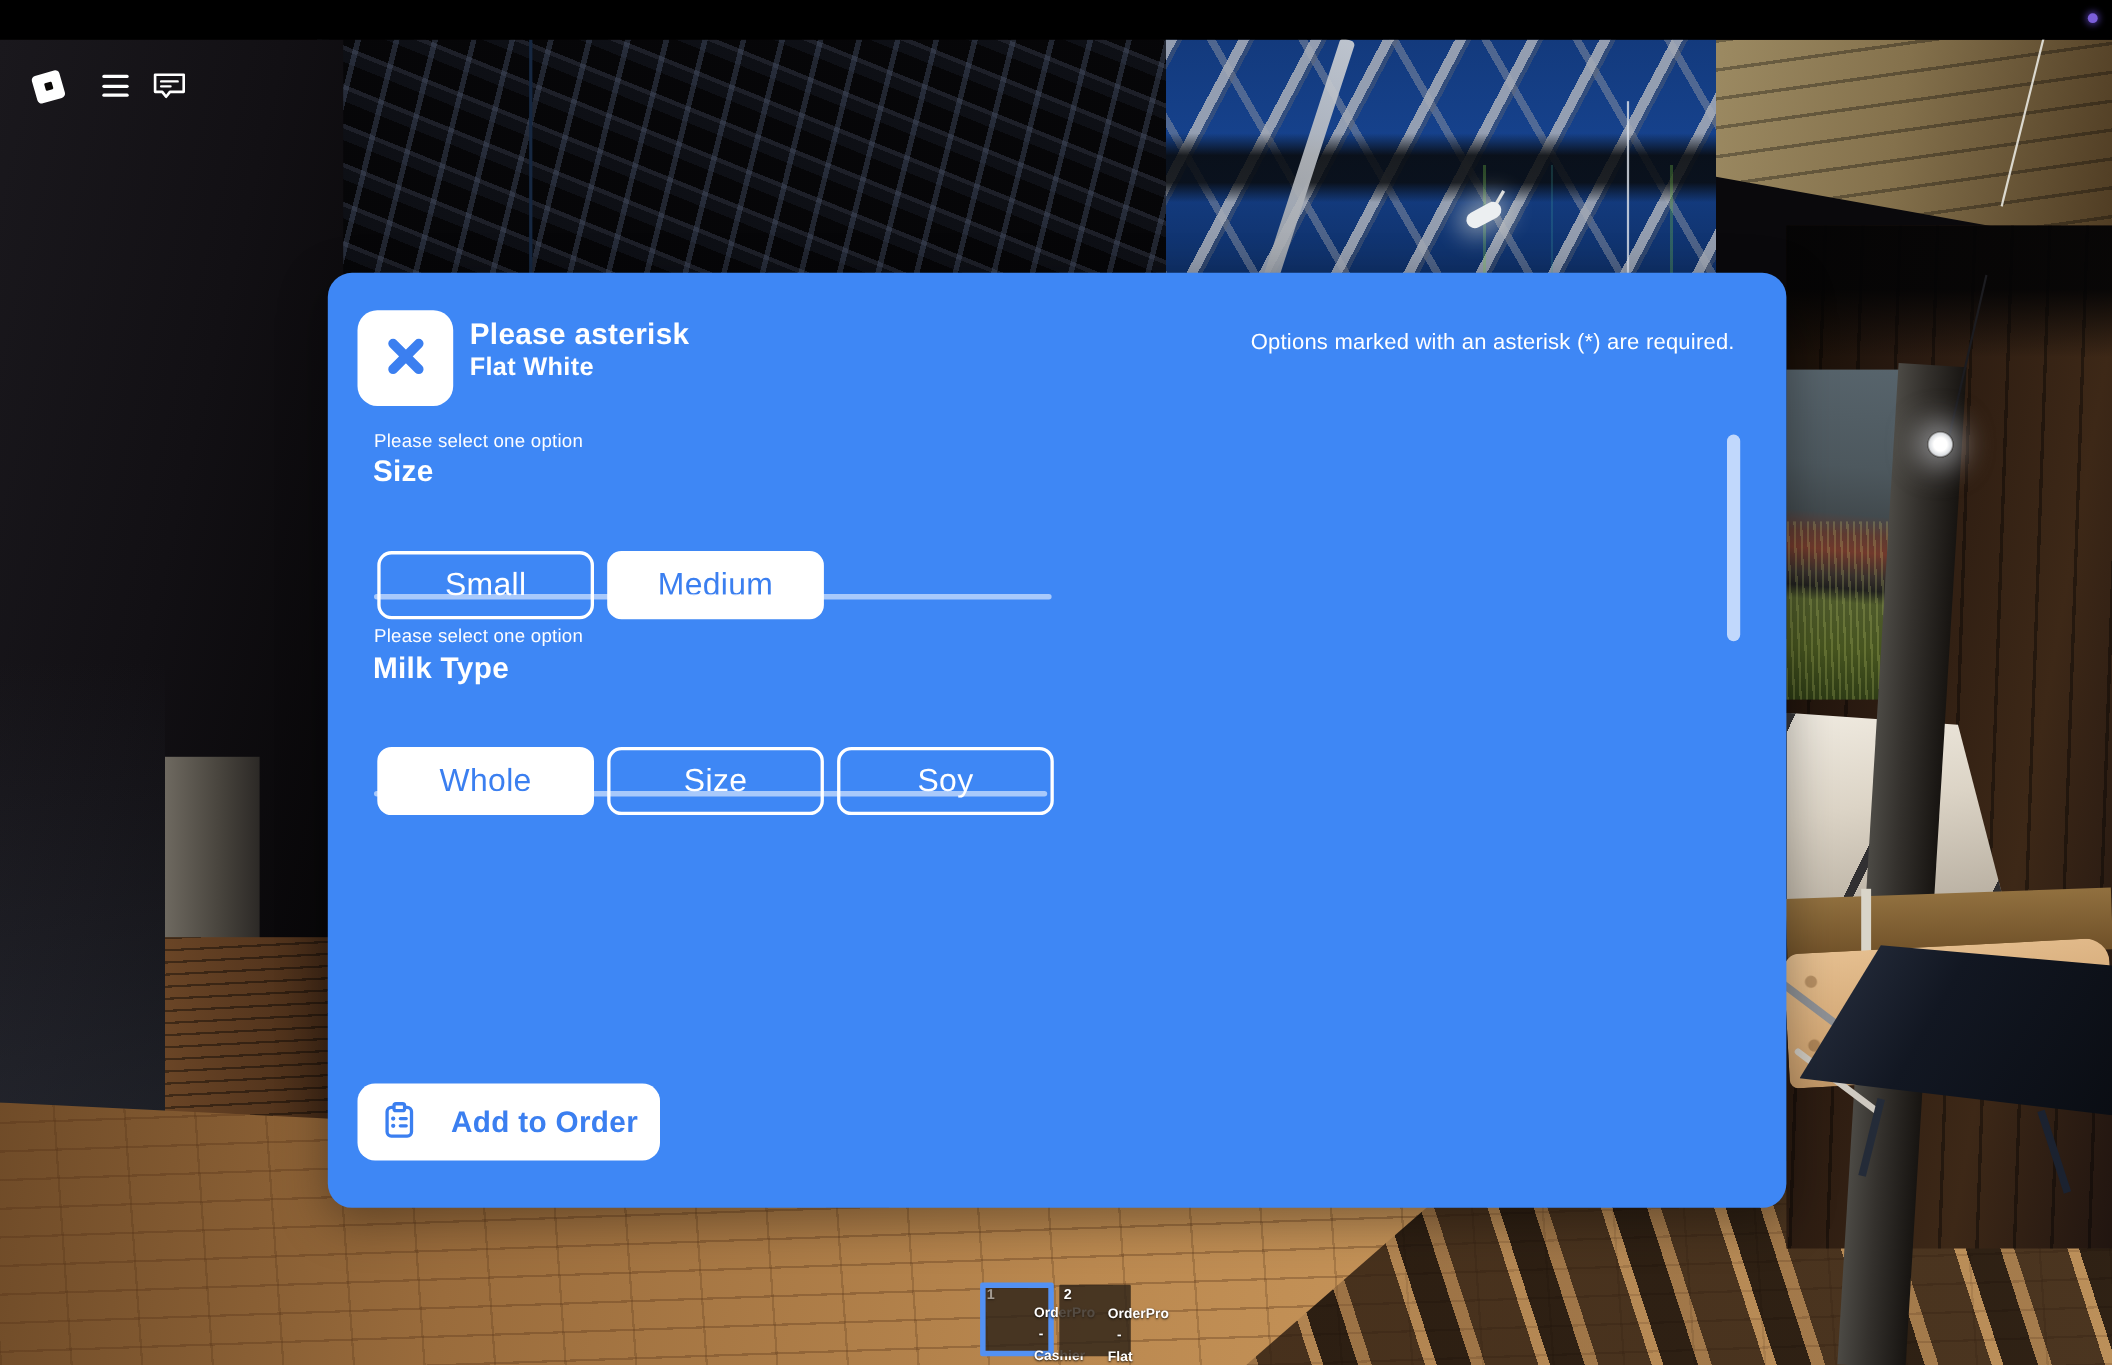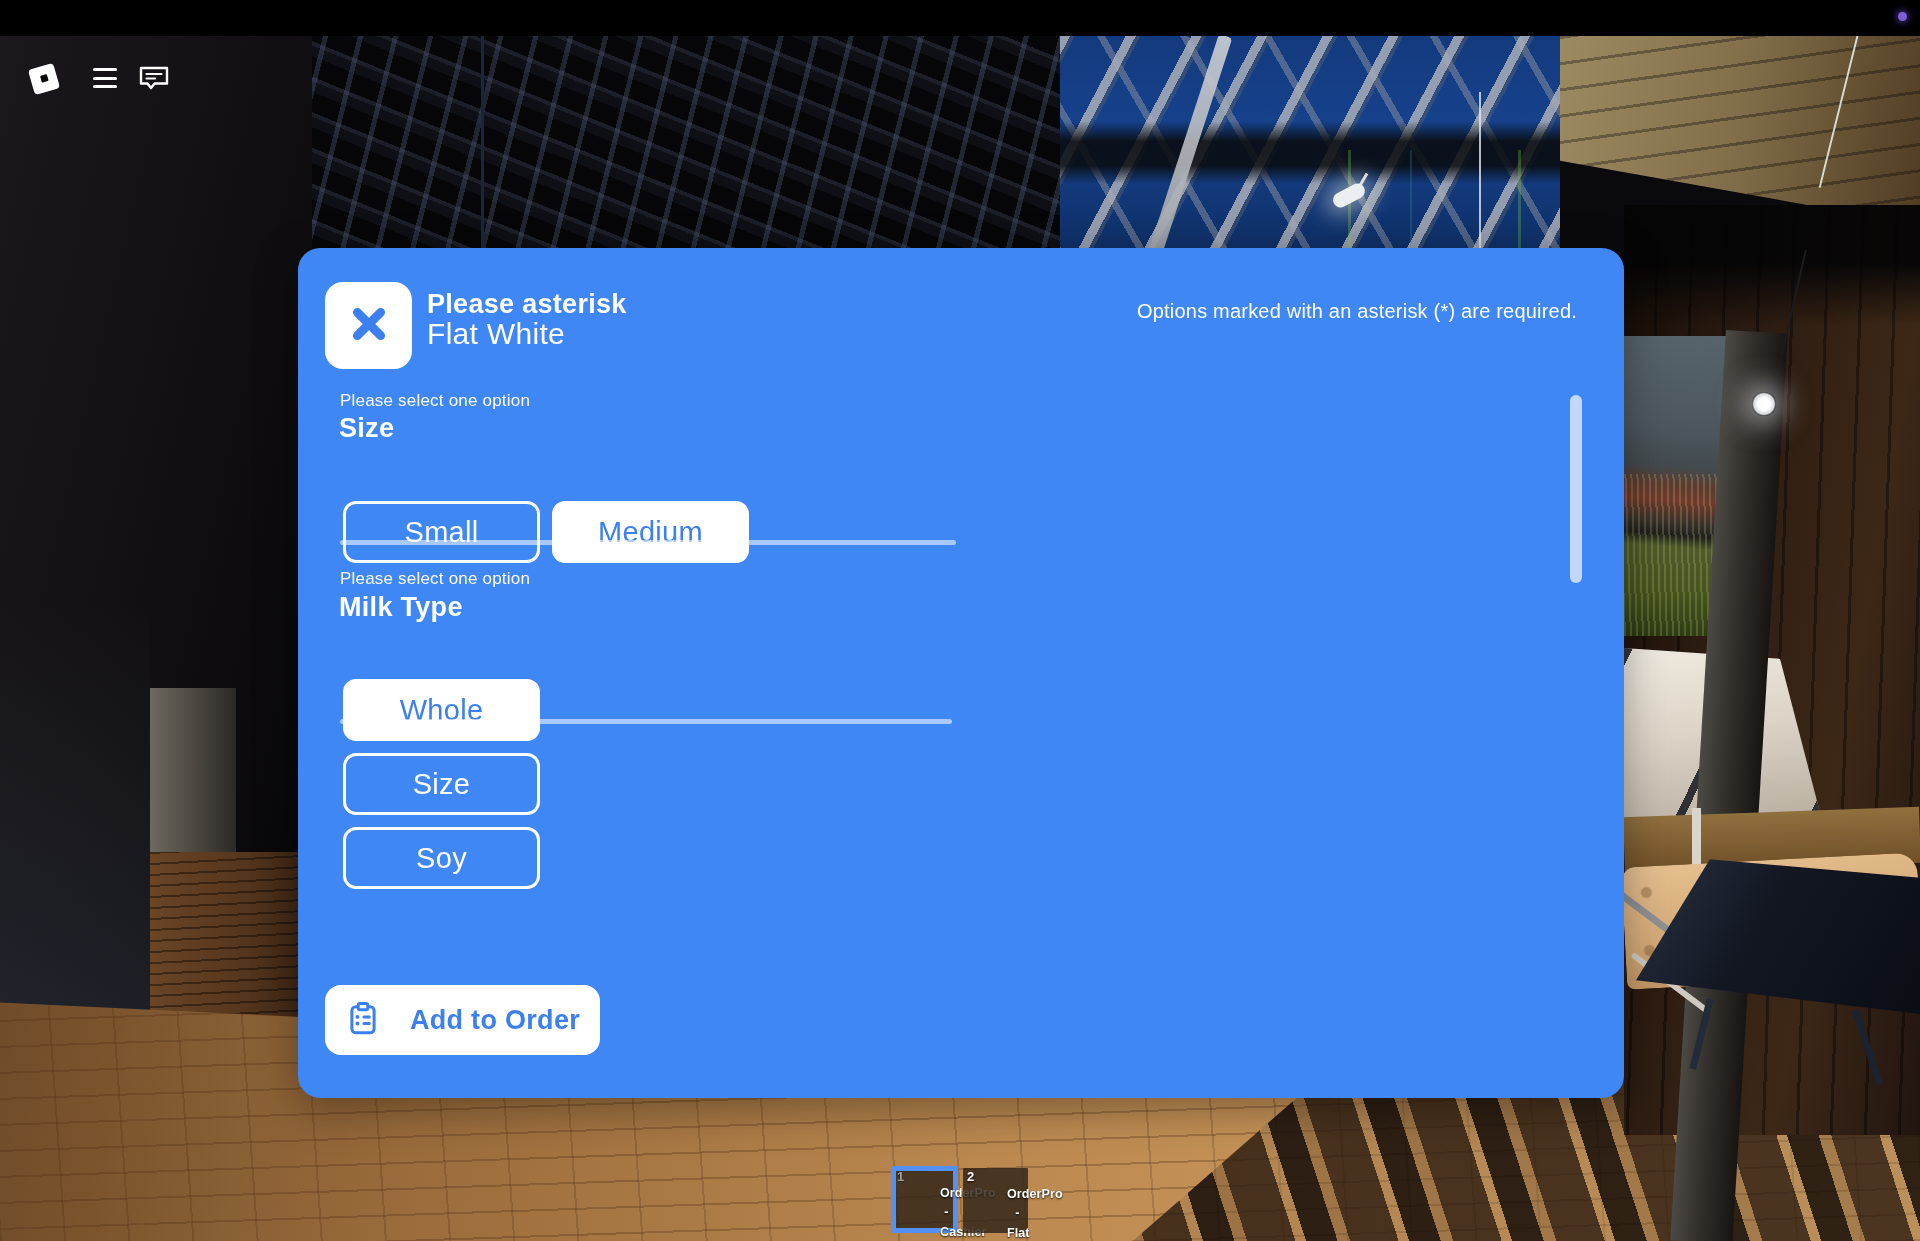--- a/index.html
+++ b/index.html
@@ -117,36 +117,36 @@
   .menu-icon span{display:block;height:3px;border-radius:2px;background:#fff;}
   .chat-icon{left:138px;top:65px;width:32px;height:28px;}
 
   
   .dialog{left:298px;top:248px;width:1326px;height:850px;border-radius:22px;
     background:#3e87f5;box-shadow:0 12px 44px rgba(0,0,0,.35);color:#fff;}
   .close-btn{left:27px;top:34px;width:87px;height:87px;border-radius:18px;background:#fff;
     display:flex;align-items:center;justify-content:center;cursor:pointer;border:none;padding:0;}
   .dlg-head{left:129px;top:41px;display:flex;flex-direction:column;}
   .dlg-title{font-size:27px;font-weight:700;line-height:31px;letter-spacing:.3px;}
-  .dlg-subtitle{font-size:30px;font-weight:400;line-height:27px;letter-spacing:.3px;}
+  .dlg-subtitle{font-size:23px;font-weight:700;line-height:27px;letter-spacing:.3px;}
   .dlg-note{right:47px;top:52px;font-size:20px;letter-spacing:.2px;color:#ffffff;}
 
   .sec-hint{left:42px;font-size:17px;letter-spacing:.2px;color:#fdfdff;}
   .sec-title{left:41px;font-size:27px;font-weight:700;letter-spacing:.3px;}
   .opt-row{left:45px;display:flex;gap:12px;margin-top:31px;}
   .opt{height:62px;border:3px solid #fff;border-radius:13px;background:transparent;
     color:#fff;font-size:29px;font-family:"Liberation Sans",sans-serif;letter-spacing:.3px;
     display:flex;align-items:center;justify-content:center;box-sizing:border-box;cursor:pointer;padding:0;}
   .opt.w197{width:197px;}
   .opt.selected{background:#fff;color:#3b7ff0;border-color:#fff;}
   .underline{height:5px;border-radius:3px;background:rgba(255,255,255,.55);}
   .u1{left:42px;top:292px;width:616px;}
   .u2{left:42px;top:471px;width:612px;}
   .row1{top:222px;}
-  .row2{top:400px;flex-direction:column;}
+  .row2{top:400px;}
   .h1{top:143px;}
   .t1{top:165px;}
   .h2{top:321px;}
   .t2{top:344px;}
 
   .add-btn{left:27px;top:737px;width:275px;height:70px;border-radius:16px;background:#fff;border:none;
     display:flex;align-items:center;justify-content:center;gap:29px;cursor:pointer;padding:0;}
   .add-label{color:#3b7ff0;font-size:27px;font-weight:700;letter-spacing:.3px;font-family:"Liberation Sans",sans-serif;}
   .v-scroll{left:1272px;top:147px;width:12px;height:188px;border-radius:6px;background:rgba(255,255,255,.68);cursor:pointer;}
 

